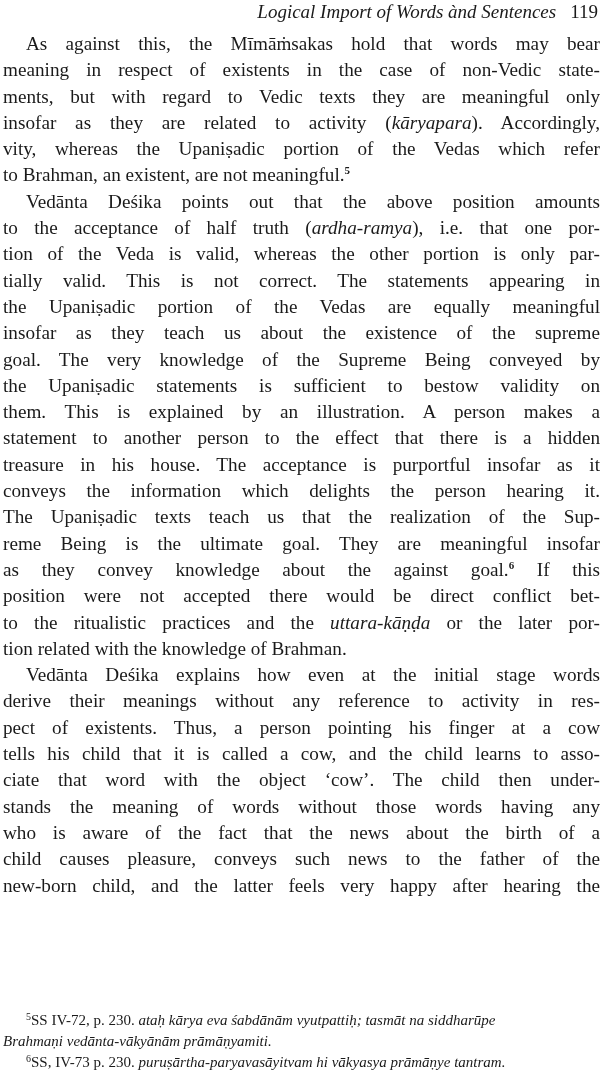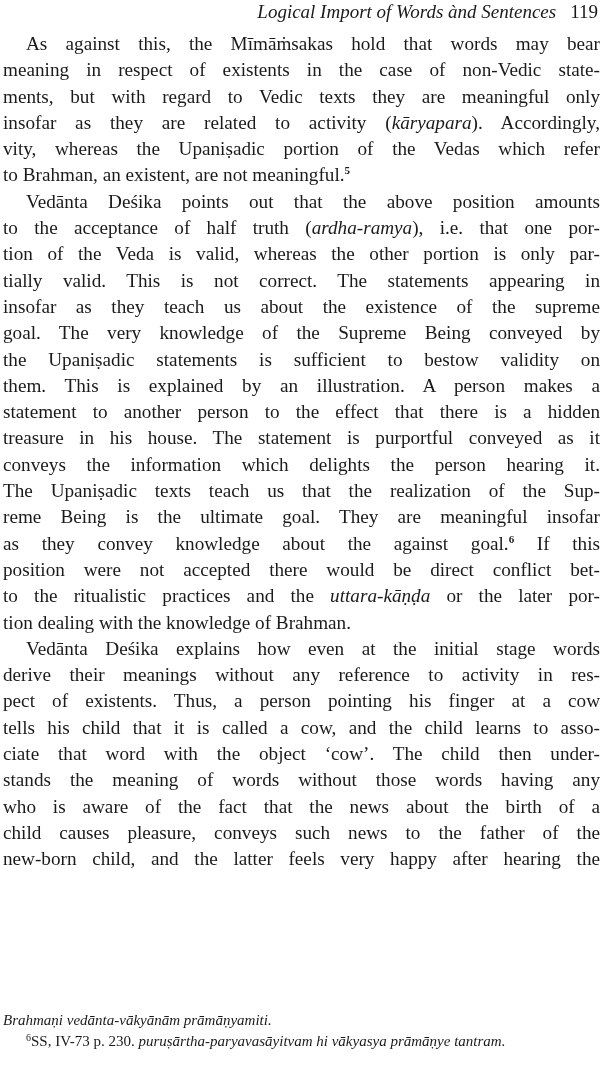--- a/index.html
+++ b/index.html
@@ -34,43 +34,45 @@
     <div class="line">meaning in respect of existents in the case of non-Vedic state-</div>
     <div class="line">ments, but with regard to Vedic texts they are meaningful only</div>
     <div class="line"><span>insofar as they are related to activity (</span><i>kāryapara</i><span>). Accordingly,</span></div>
     <div class="line">vity, whereas the Upaniṣadic portion of the Vedas which refer</div>
     <div class="line last"><span>to Brahman, an existent, are not meaningful.</span><sup>5</sup></div>
 
     <div class="line indent">Vedānta Deśika points out that the above position amounts</div>
     <div class="line"><span>to the acceptance of half truth (</span><i>ardha-ramya</i><span>), i.e. that one por-</span></div>
     <div class="line">tion of the Veda is  valid, whereas the other portion is only par-</div>
     <div class="line">tially valid. This is not correct. The statements appearing in</div>
+    <div class="line">the Upaniṣadic portion of the Vedas are equally meaningful</div>
     <div class="line">insofar as they teach us about the existence of the supreme</div>
     <div class="line">goal. The very knowledge of the Supreme Being conveyed by</div>
     <div class="line">the Upaniṣadic statements is sufficient to bestow validity on</div>
     <div class="line">them. This is explained by an illustration. A person makes a</div>
     <div class="line">statement to another person to the effect that there is a hidden</div>
-    <div class="line">treasure in his house. The statement is purportful conveyed as it</div>
+    <div class="line">treasure in his house. The acceptance is purportful insofar as it</div>
     <div class="line">conveys the information which delights the person hearing it.</div>
     <div class="line">The Upaniṣadic texts teach us that the realization of the Sup-</div>
     <div class="line">reme Being is the ultimate goal. They are meaningful insofar</div>
     <div class="line"><span>as they convey knowledge about the against goal.</span><sup>6</sup><span> If this</span></div>
     <div class="line">position were not accepted there would be direct conflict bet-</div>
     <div class="line"><span>to the ritualistic practices and the </span><i>uttara-kāṇḍa</i><span> or the later por-</span></div>
-    <div class="line last">tion dealing with the knowledge of Brahman.</div>
+    <div class="line last">tion related with the knowledge of Brahman.</div>
 
     <div class="line indent">Vedānta Deśika explains how even at the initial stage words</div>
     <div class="line">derive their meanings without any reference to activity in res-</div>
     <div class="line">pect of existents. Thus, a person pointing his finger at a cow</div>
     <div class="line">tells his child that it is called a cow, and the child learns to asso-</div>
     <div class="line">ciate that word with the object ‘cow’. The child then under-</div>
     <div class="line">stands the meaning of words without those words having any</div>
     <div class="line">who is aware of the fact that the news about the birth of a</div>
     <div class="line">child causes pleasure, conveys such news to the father of the</div>
     <div class="line">new-born child, and the latter feels very happy after hearing the</div>
   </div>
 
   <div class="footnotes">
+    <div class="fn-line indent"><sup>5</sup><span>SS IV-72, p. 230. </span><i>ataḥ kārya eva śabdānām vyutpattiḥ;  tasmāt na siddharūpe</i></div>
     <div class="fn-line"><i>Brahmaṇi vedānta-vākyānām prāmāṇyamiti.</i></div>
     <div class="fn-line indent"><sup>6</sup><span>SS, IV-73 p. 230. </span><i>puruṣārtha-paryavasāyitvam hi vākyasya prāmāṇye  tantram.</i></div>
   </div>
 
 </div>
 
 </body></html>

